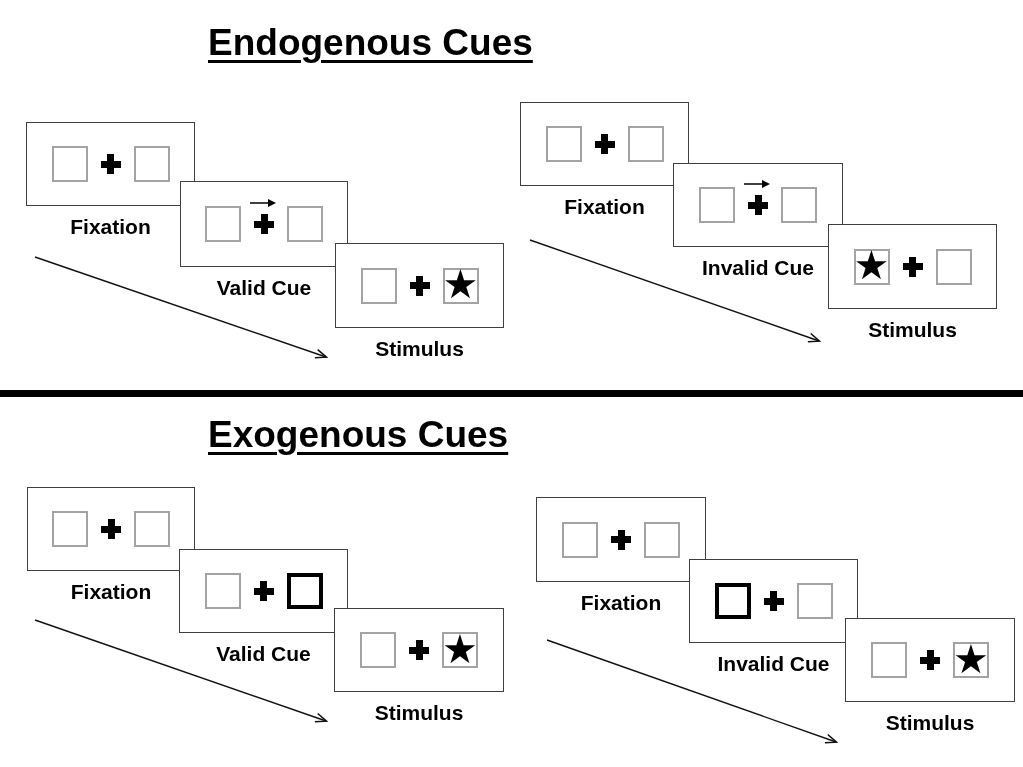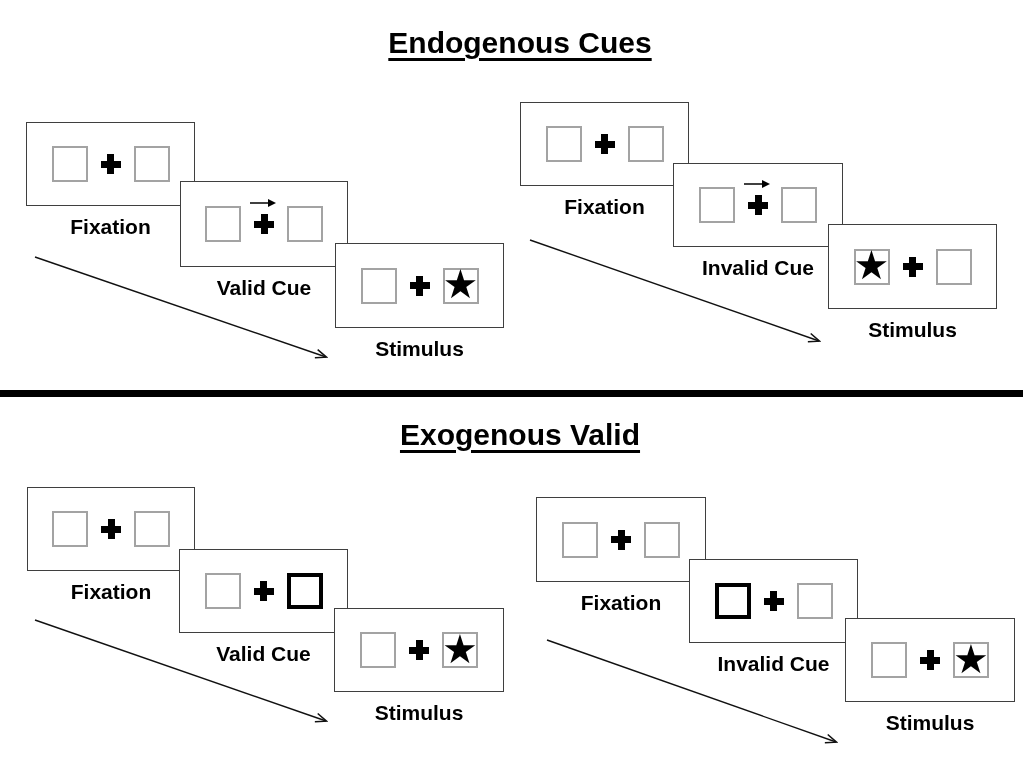--- a/index.html
+++ b/index.html
@@ -1,22 +1,22 @@
 <!DOCTYPE html>
 <html><head>
 <meta charset="utf-8">
 <style>
   html,body{margin:0;padding:0;background:#fff;}
   #stage{
     position:relative;width:1023px;height:767px;background:#fff;overflow:hidden;
     font-family:"Liberation Sans",sans-serif;color:#000;
   }
   .section-title{
-    position:absolute;left:220px;width:600px;text-align:center;
-    font-size:30px;font-weight:bold;line-height:33px;
+    position:absolute;left:208px;width:600px;
+    font-size:37px;font-weight:bold;line-height:33px;
     text-decoration:underline;text-decoration-thickness:3px;text-underline-offset:5px;
     white-space:nowrap;
   }
   .panel{
     position:absolute;background:#fff;border:1.5px solid #3f3f3f;box-sizing:border-box;
     display:flex;align-items:center;justify-content:center;gap:13px;
   }
   .sq{
     width:36px;height:36px;box-sizing:border-box;background:#fff;
     border:2px solid #a3a3a3;display:flex;align-items:center;justify-content:center;
@@ -115,21 +115,21 @@
         <span class="star">★</span>
       </div>
       <div class="plus"></div>
       <div class="sq"></div>
     </div>
     <div class="step-label" style="left:828px;top:318px;width:169px;">Stimulus</div>
   </div>
 
   <div class="divider"></div>
 
-  <div class="section-title" style="top:418px;">Exogenous Valid</div>
+  <div class="section-title" style="top:418px;">Exogenous Cues</div>
 
   <div>
     <div class="panel z1" style="left:27px;top:487px;width:168px;height:84px;">
       <div class="sq"></div>
       <div class="plus"></div>
       <div class="sq"></div>
     </div>
     <div class="step-label" style="left:27px;top:580px;width:168px;">Fixation</div>
 
     <div class="panel z2" style="left:179px;top:549px;width:169px;height:84px;">

